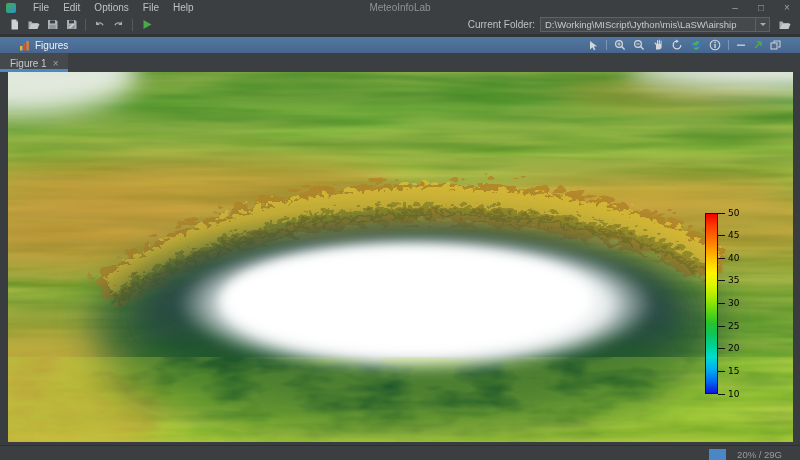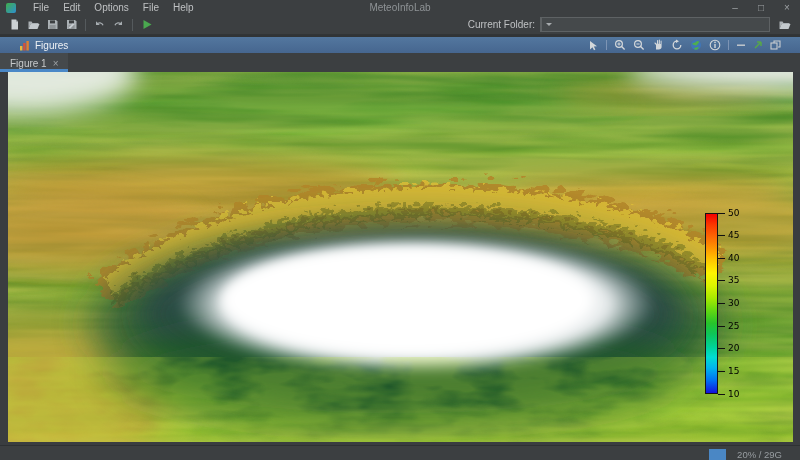--- a/index.html
+++ b/index.html
@@ -123,20 +123,21 @@
   <div class="tool-sep"></div>
   <div class="tool-btn">
     <svg class="i" width="13" height="13" viewBox="0 0 13 13">
         <path d="M3.5 2l8 4.5-8 4.5z" fill="#4aa94f"></path>
       </svg>
   </div>
 
   <div class="toolbar-right">
     <span class="folder-label">Current Folder:</span>
     <div class="folder-combo">
+      <span class="value">D:\Working\MIScript\Jython\mis\LaSW\airship</span>
       <span class="combo-arrow"></span>
     </div>
     <div class="browse-btn">
       <svg class="i" width="13" height="13" viewBox="0 0 13 13">
           <path d="M1.5 3.5h3l1 1.5h6v1h-8l-2 5z" fill="#aab0b4"></path>
           <path d="M1.5 11l2-5h9l-2 5z" fill="#c3c9cd"></path>
         </svg>
     </div>
   </div>
 </div>

